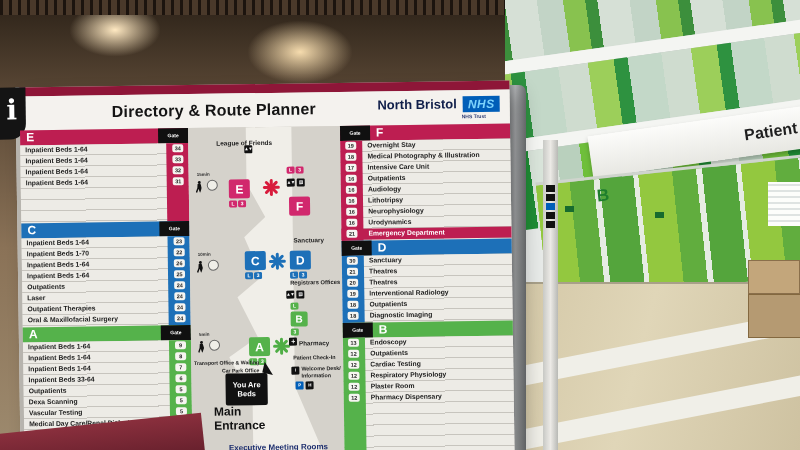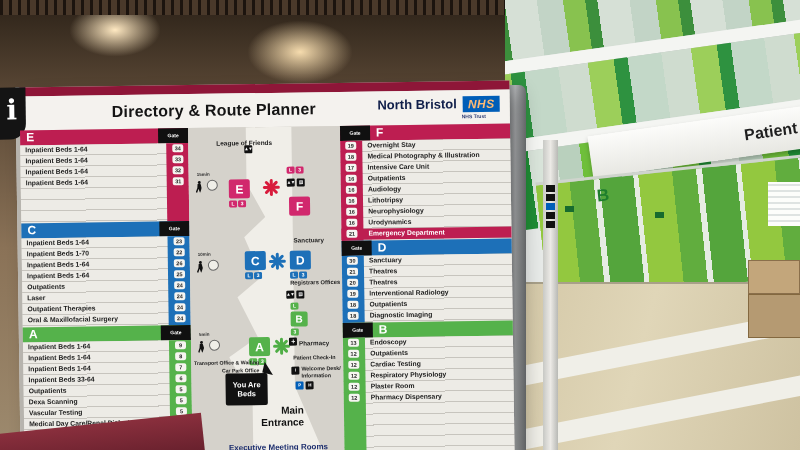--- a/index.html
+++ b/index.html
@@ -57,21 +57,21 @@
   .itab{position:absolute;left:-22px;top:0px;width:28px;height:52px;background:#141414;
     border-radius:0 0 16px 0;color:#fff;font:700 28px "DejaVu Serif",serif;
     text-align:center;line-height:46px;}
   .topstrip{height:9px;background:#8e1638;}
   .titlerow{height:34px;background:#f4f2ee;display:flex;align-items:center;
     justify-content:space-between;padding:0 10px 0 92px;}
   .title{font-weight:700;font-size:16px;color:#141414;letter-spacing:.2px;}
   .brand{text-align:right;}
   .brandline{display:flex;align-items:center;justify-content:flex-end;gap:6px;}
   .org{font-weight:700;font-size:13px;color:#101f4a;}
-  .nhslogo{background:#005EB8;color:#fdba74;font-style:italic;font-weight:700;font-size:12px;
+  .nhslogo{background:#005EB8;color:#7dd3fc;font-style:italic;font-weight:700;font-size:12px;
     padding:1px 5px;letter-spacing:.5px;}
   .trust{font-size:5px;color:#2c3c74;margin:1px 14px 0 0;font-weight:700;}
   .cols{display:flex;height:333px;}
   .colL{width:168px;}.colR{width:170px;}
 
   .sec{position:relative;}
   .crimson{--c:#bd1e51}.blue{--c:#1d70b8}.green{--c:#55b24b}
   .shead{height:15px;display:flex;align-items:stretch;background:var(--c);}
   .sletter{color:#fff;font-weight:700;font-size:12px;line-height:15px;}
   .gatebox{width:30px;background:#101010;color:#fff;font-size:5px;line-height:15px;
@@ -127,22 +127,22 @@
   .wf::before{content:"";position:absolute;left:3px;top:0;width:3px;height:3px;border-radius:50%;background:#111;}
   .wf::after{content:"";position:absolute;left:1px;top:3px;width:6px;height:9px;background:#111;
     clip-path:polygon(30% 0,80% 0,100% 45%,70% 100%,45% 55%,20% 100%,0 90%,25% 45%);}
   .wc{position:absolute;left:12px;bottom:2px;width:9px;height:9px;border:1px solid #666;
     border-radius:50%;background:#efeee8;}
   .yah{position:absolute;width:40px;height:30px;background:#111;color:#fff;border-radius:2px;
     font-size:7.5px;line-height:1.2;font-weight:700;display:flex;align-items:center;
     justify-content:center;text-align:center;padding:1px;z-index:3;}
   .yah::after{content:"";position:absolute;right:-7px;top:-10px;width:0;height:0;
     border-bottom:11px solid #111;border-right:11px solid transparent;transform:rotate(14deg);}
-  .ment{position:absolute;left:16px;top:278px;width:96px;text-align:right;font-weight:700;
-    font-size:10px;color:#111;line-height:1.15;}
+  .ment{position:absolute;left:22px;top:278px;width:96px;text-align:left;font-weight:700;
+    font-size:12px;color:#111;line-height:1.15;}
   .exec{position:absolute;left:22px;top:316px;width:128px;text-align:center;color:#1d2e6e;
     font-weight:700;font-size:8px;}
 </style>
 </head>
 <body>
 
 <div class="stage">
 
   <div class="wall"></div>
   <div class="slats"></div>

